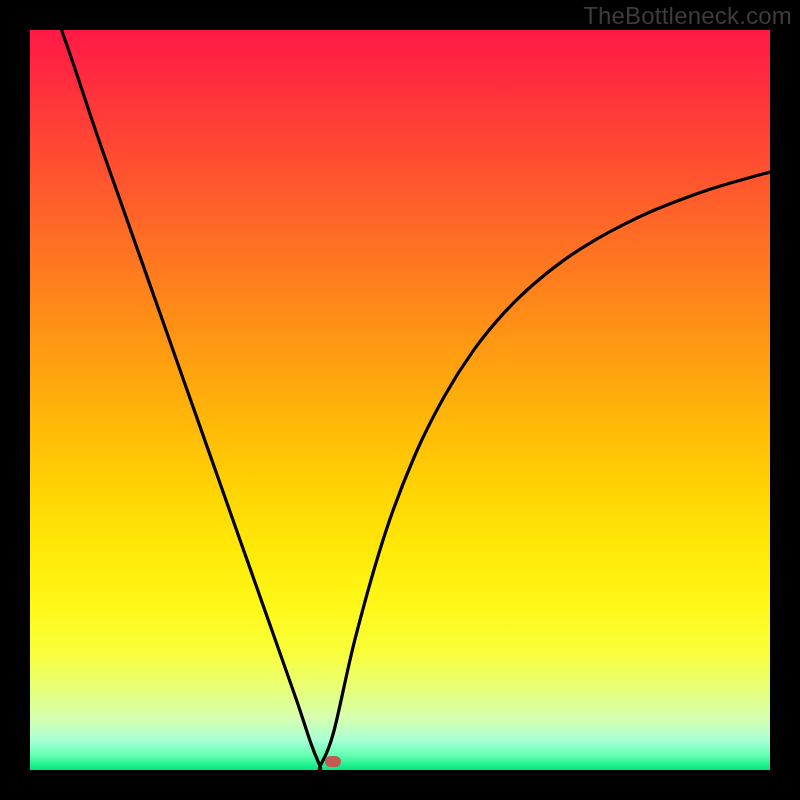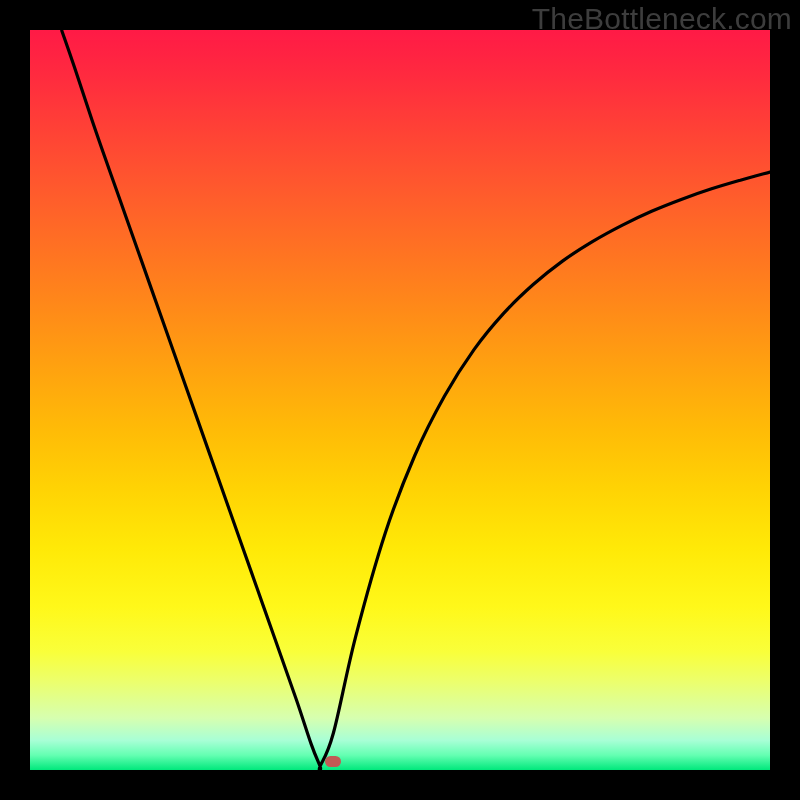--- a/index.html
+++ b/index.html
@@ -15,21 +15,21 @@
     position: relative;
     width: 800px;
     height: 800px;
     background: #000;
   }
   .watermark {
     position: absolute;
     top: 2px;
     right: 8px;
     color: #3d3d3d;
-    font-size: 30px;
+    font-size: 24px;
     font-weight: 500;
     letter-spacing: 0.2px;
     user-select: none;
   }
   .plot-area {
     position: absolute;
     left: 30px;
     top: 30px;
     width: 740px;
     height: 740px;

